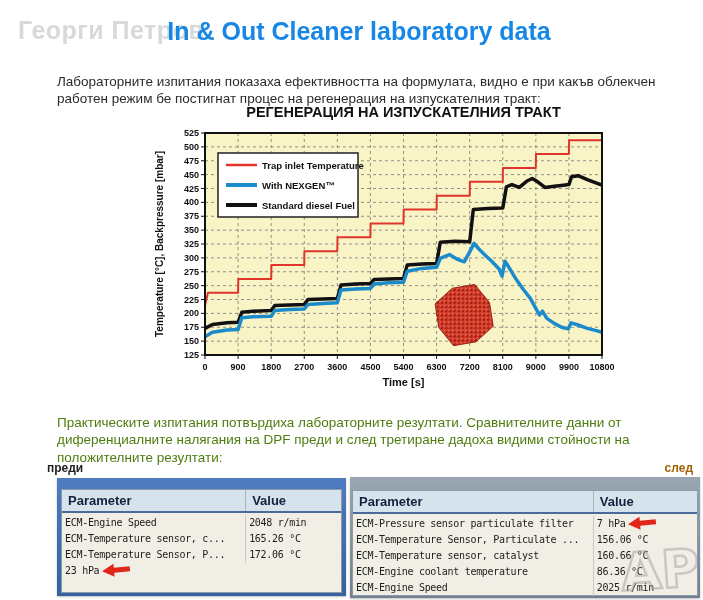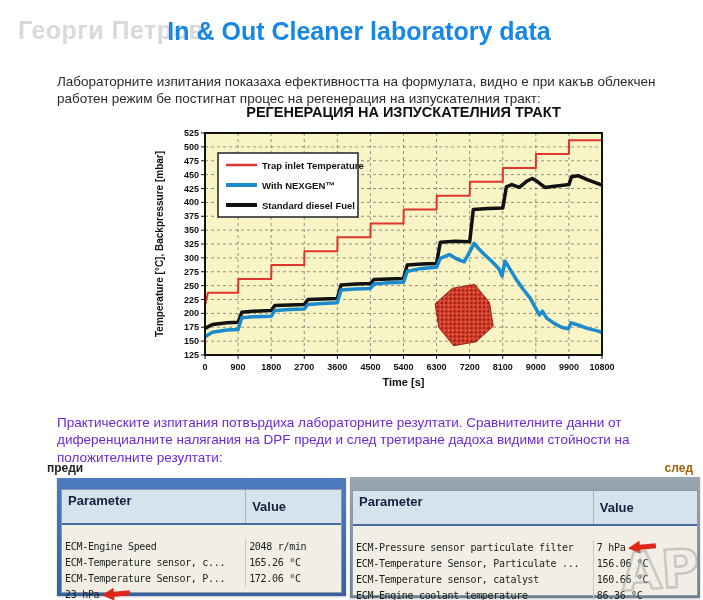--- a/index.html
+++ b/index.html
@@ -21,42 +21,42 @@
     font-size:13.5px; line-height:1.32; color:#2b2b2b;
   }
   #chart-block { position:absolute; left:108px; top:104px; width:465px;margin-left:42px; }
   #chart-title {
     width:397px; margin-left:55px; text-align:center;
     font-weight:bold; font-size:14.5px; color:#111;
   }
   .svgt { font-family:"Liberation Sans", sans-serif; font-weight:bold; fill:#111; }
   #results-paragraph {
     position:absolute; left:57px; top:400px; width:632px;
-    font-size:13.5px; line-height:1.32; color:#6d28d9;
+    font-size:13.5px; line-height:1.32; color:#4d7c0f;
   }
   #label-before { position:absolute; left:47px; top:461px; font-size:12px; font-weight:bold; color:#222; }
   #label-after  { position:absolute; right:10px; top:461px; font-size:12px; font-weight:bold; color:#a16207; }
 
   .tbl-card { position:absolute; box-sizing:border-box; box-shadow:0 1px 2px rgba(0,0,0,0.25); }
   #tbl-before { left:57px;  top:478px; width:289px; height:118px;
                 background:linear-gradient(#4f7cc0,#35619f); padding:11px 4px 3px 4px; }
   #tbl-after  { left:350px; top:477px; width:350px; height:121px;
                 background:linear-gradient(#9aa7b2,#6f8090); padding:13px 2px 2px 2px; }
   .tbl-inner {
     background:#f1eee6; width:100%; height:100%; box-sizing:border-box;
     border:1px solid #8a9aa8; display:flex; flex-direction:column;
   }
   .tbl-head {
     display:flex; background:#d6e3ec; border-bottom:2px solid #4a6a9a;
     font-weight:bold; font-size:13px; color:#12223e;
   }
   .c1 { flex:0 0 66%; border-right:1px solid #a4b6c2; box-sizing:border-box; padding:3px 6px; }
-  .c2 { flex:1; box-sizing:border-box; padding:9px 6px; }
+  .c2 { flex:1; box-sizing:border-box; padding:3px 6px; }
   .split70 .c1 { flex-basis:70%; }
-  .tbl-body { flex:1; padding-top:14px; }
+  .tbl-body { flex:1; padding-top:2px; }
   .tbl-row {
     display:flex; font-family:"DejaVu Sans Mono", monospace; font-size:10px;
     letter-spacing:-0.3px; color:#1c1c1c; line-height:16px;
   }
   .tbl-row .c1 { padding:0 3px; border-right:1px solid #cdc8be; white-space:nowrap; overflow:hidden; }
   .tbl-row .c2 { padding:0 3px; white-space:nowrap; display:flex; align-items:flex-start; gap:3px; }
   .arrow-icon { display:inline-flex; transform:rotate(-5deg); }
   #wm-br {
     position:absolute; right:4px; top:540px; z-index:5;
     font-family:"DejaVu Sans", sans-serif; font-size:52px; font-weight:bold;

